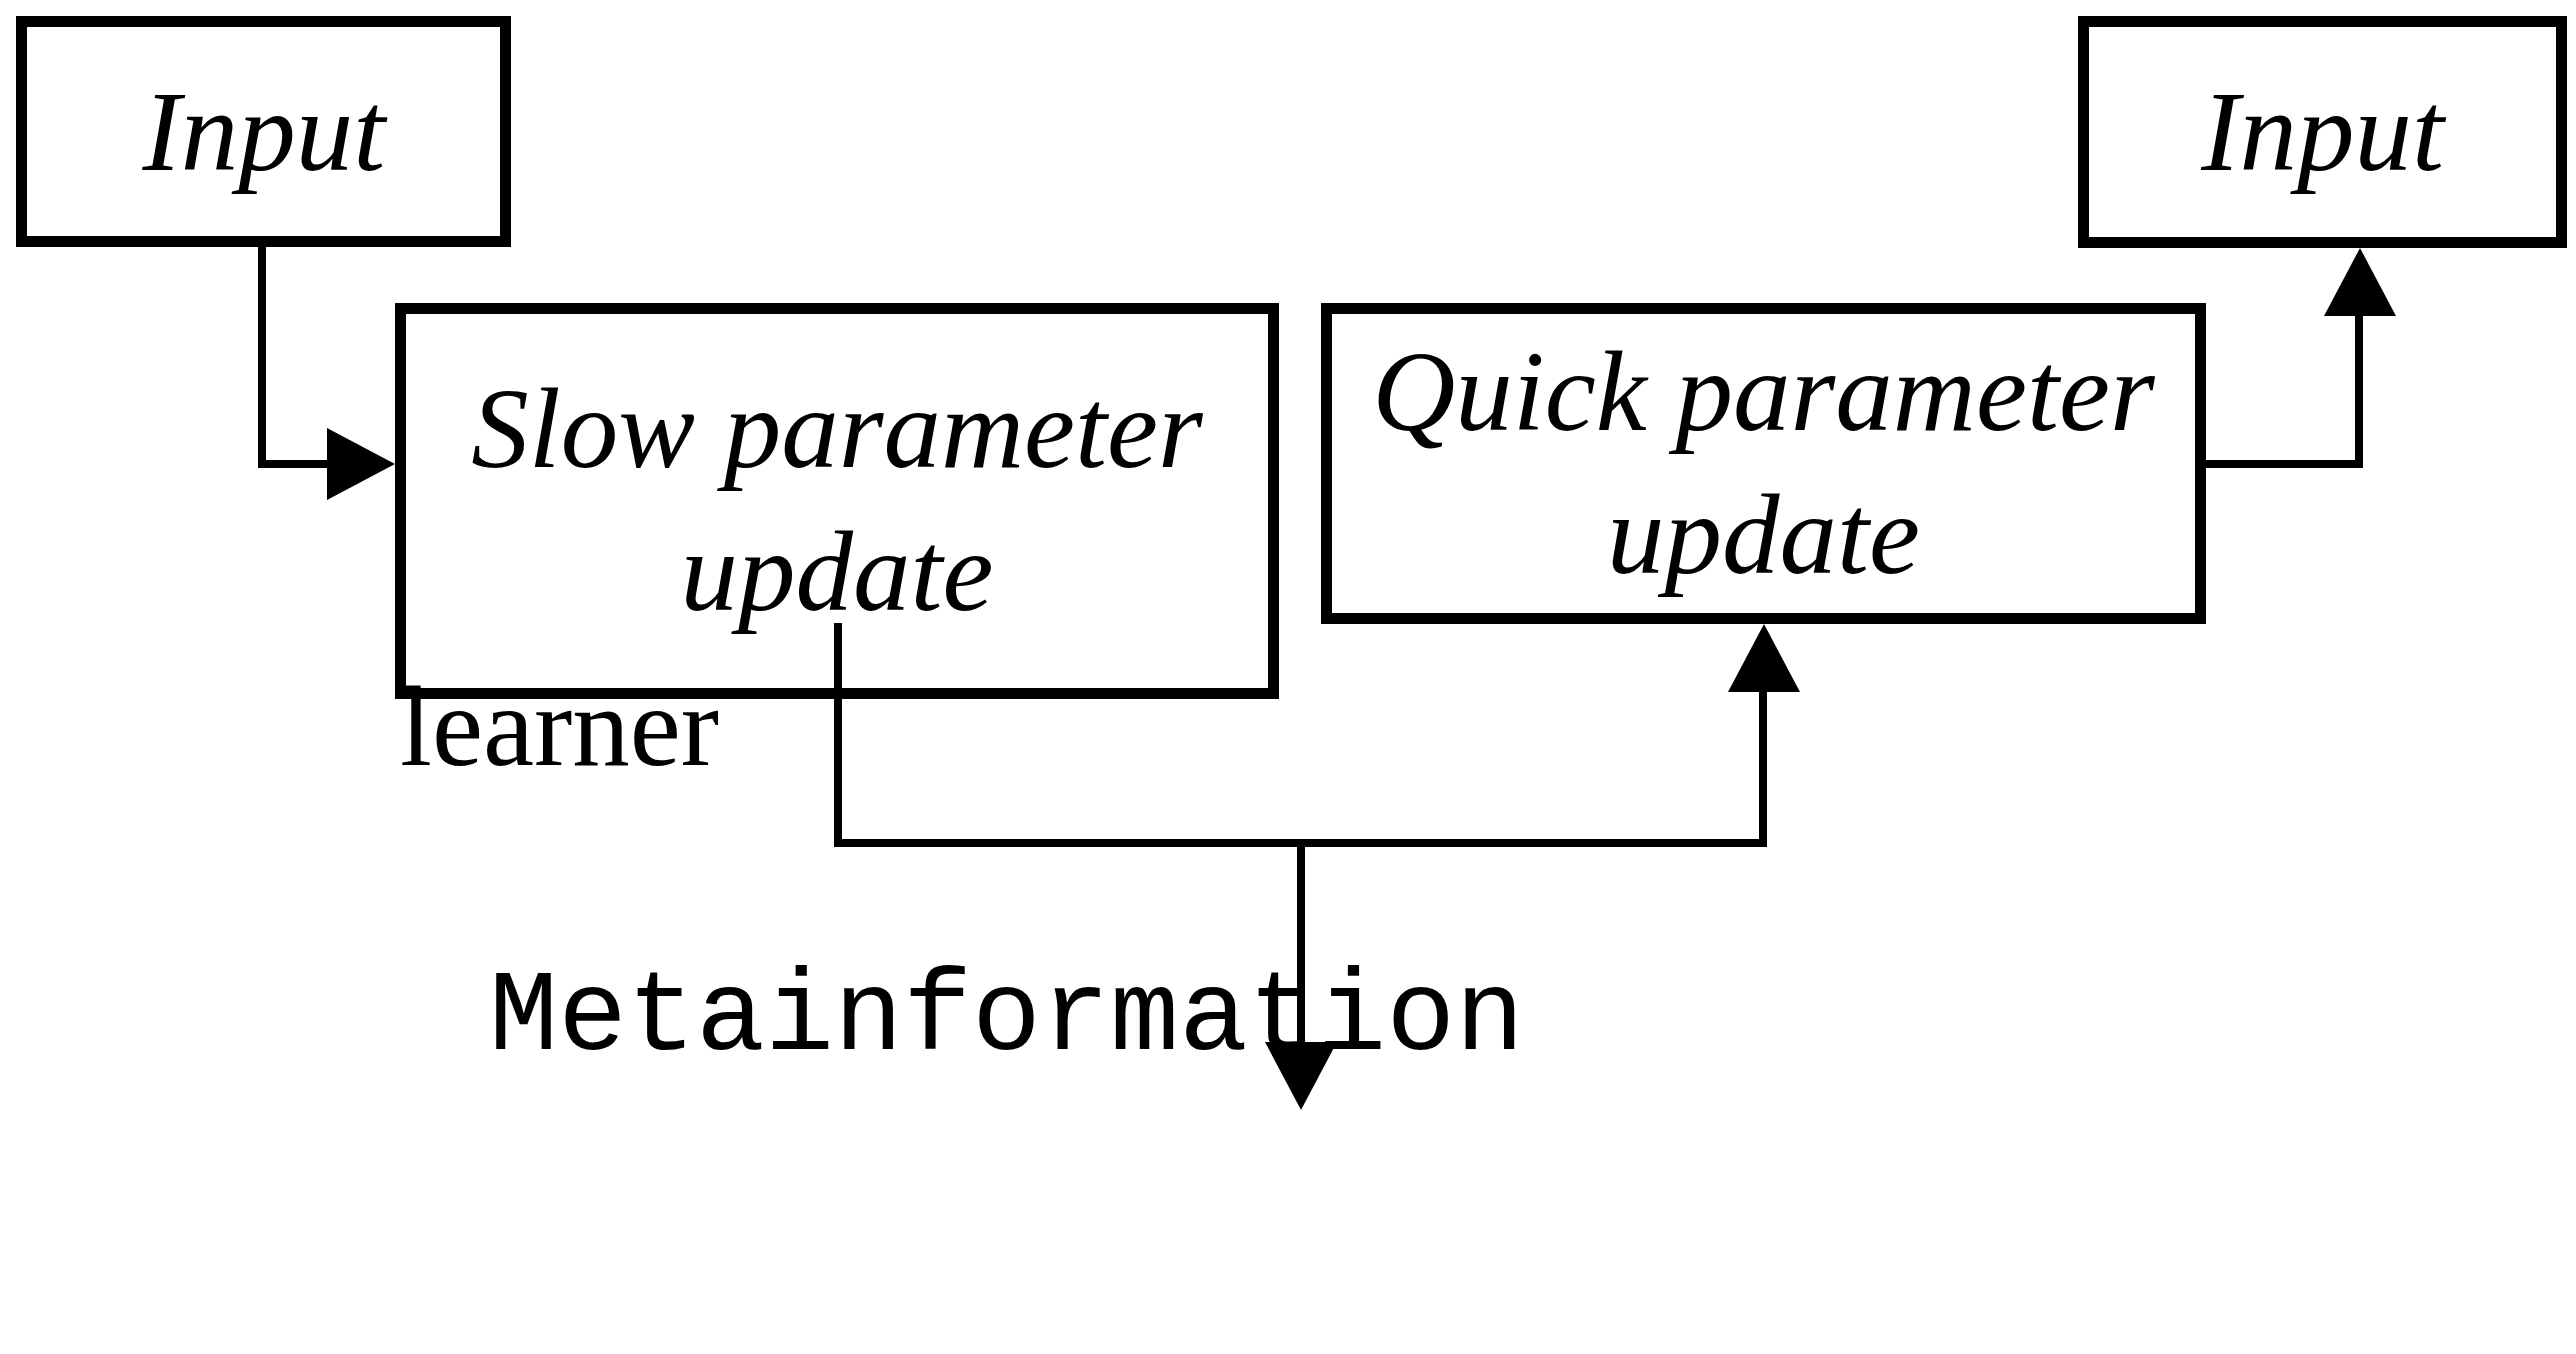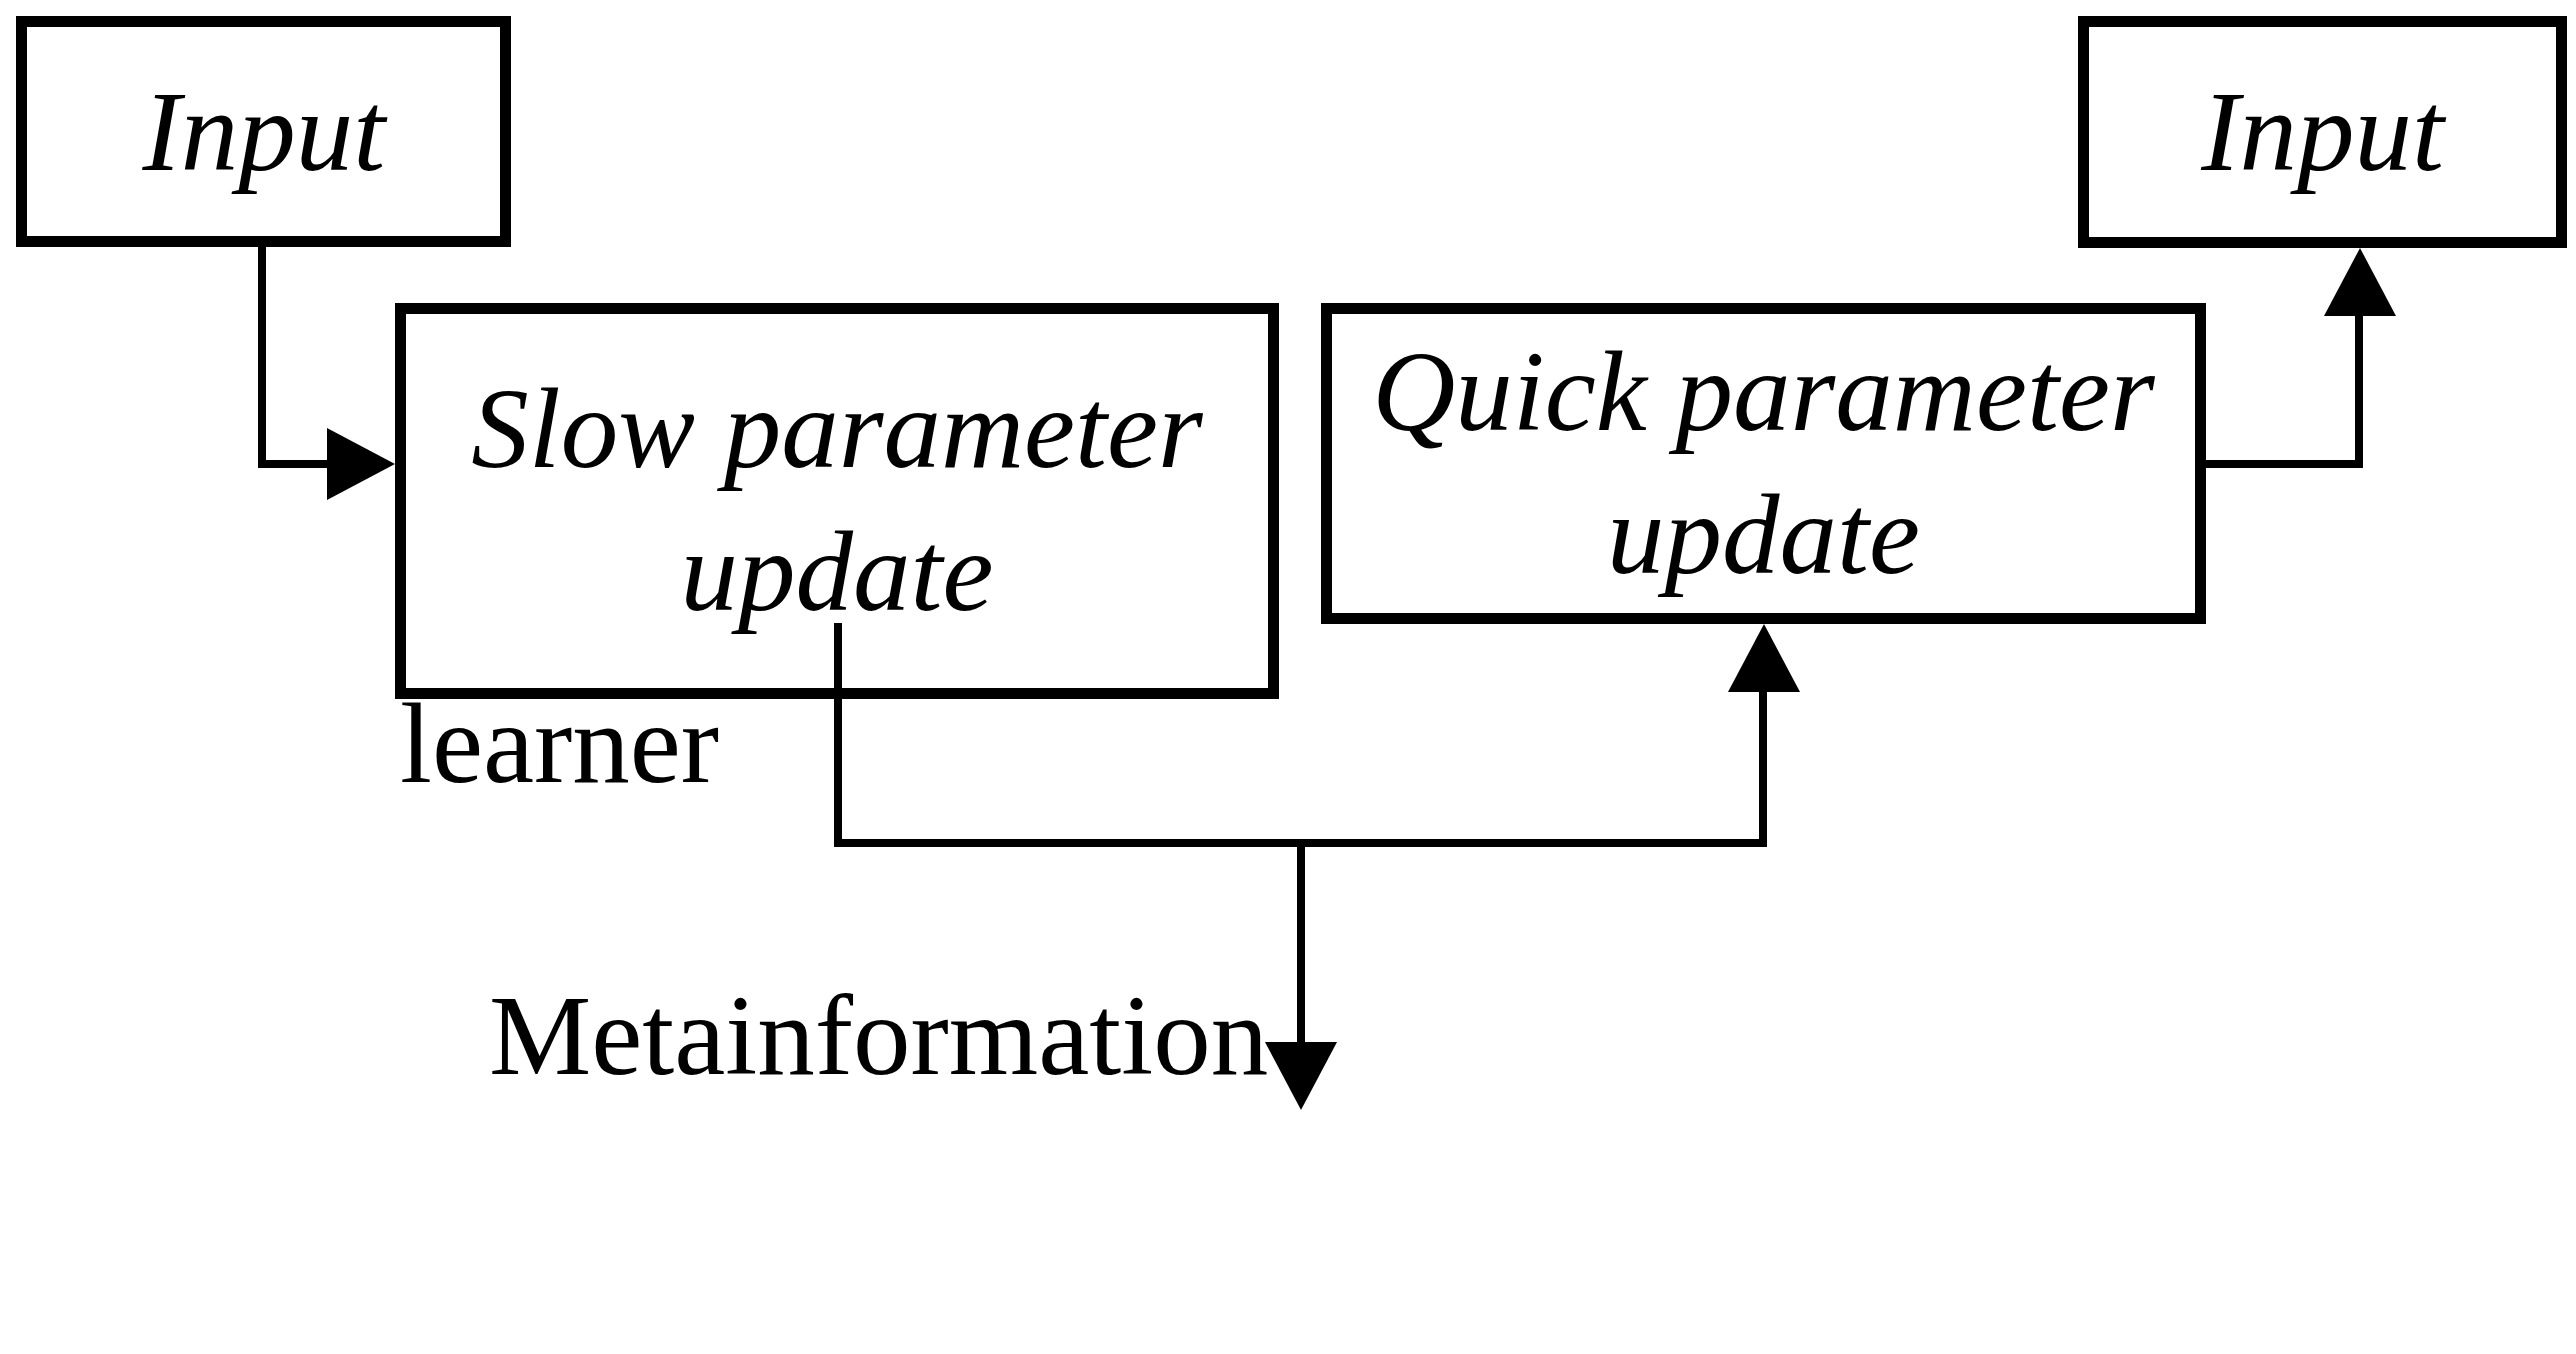--- a/index.html
+++ b/index.html
@@ -70,24 +70,23 @@
     border-bottom: 68px solid #000000;
     border-left: 36px solid transparent;
     border-right: 36px solid transparent;
   }
 
   .float-label {
     position: absolute;
     font-size: 115px;
     line-height: 1;
     white-space: nowrap;
-    margin-top: 17px;
   }
   .label-learner  { left: 400px; top: 669px; }
-  .label-metainfo { left: 489px; top: 961px; }
+  .label-metainfo { left: 489px; top: 961px; font-family: Liberation Mono, monospace; }
 </style>
 </head>
 <body>
 
 <div class="stage">
 
   <div class="box box-input-left">
     <span>Input</span>
   </div>
 

